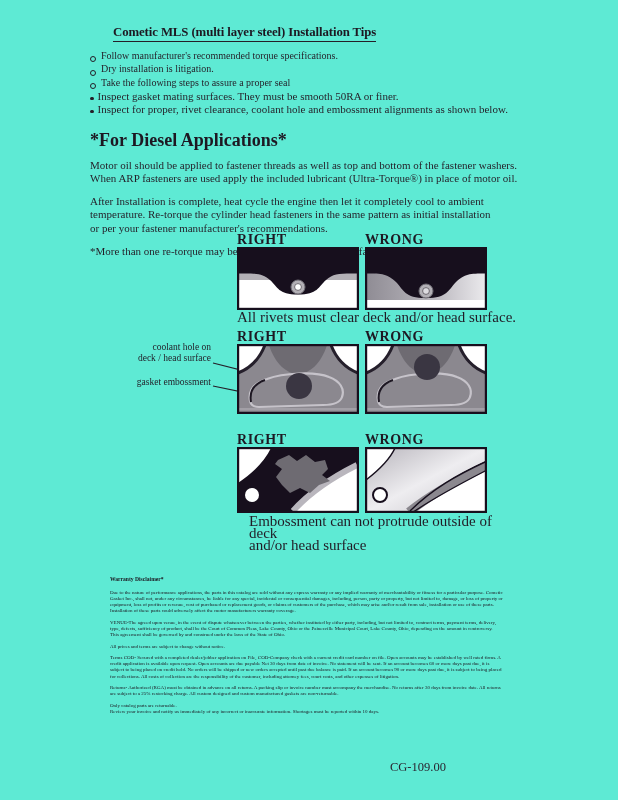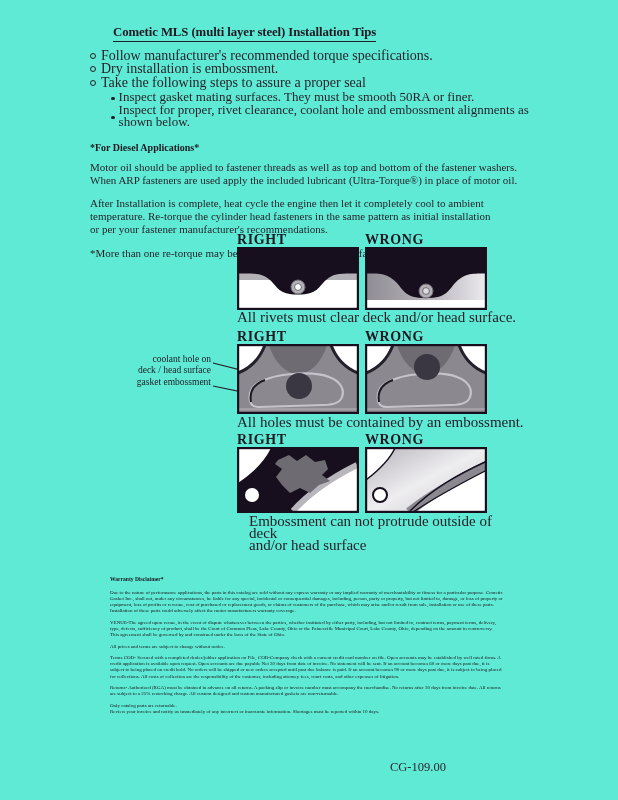--- a/index.html
+++ b/index.html
@@ -7,28 +7,28 @@
     position:relative;width:618px;height:800px;background:#5eead4;
     font-family:Liberation Serif, serif;color:#241f28;
     overflow:hidden;margin:0 auto;
   }
   
   .intro{position:absolute;top:22px;left:90px;width:448px;}
   .title{
     display:inline-block;margin:0 0 7px 23px;font-size:12.8px;font-weight:bold;
     letter-spacing:-0.1px;border-bottom:1.6px solid #241f28;padding-bottom:1px;color:#1d1822;
   }
-  .bullet-row{display:flex;align-items:flex-start;font-size:14px;line-height:13.4px;}
+  .bullet-row{display:flex;align-items:flex-end;font-size:10px;line-height:13.4px;}
   .bullet-dot{
     width:4px;height:4px;border:1px solid #241f28;border-radius:50%;
     margin:4px 5px 0 0;flex:0 0 auto;
   }
-  .sub-bullet-row{display:flex;align-items:center;font-size:13px;line-height:11.8px;margin-left:21px;padding-top:1.5px;}
+  .sub-bullet-row{display:flex;align-items:center;font-size:11px;line-height:11.8px;padding-top:1.5px;}
   .sub-dot{width:3.6px;height:3.6px;background:#241f28;border-radius:50%;margin:3.5px 4px 0 0;flex:0 0 auto;}
-  .diesel-heading{margin:14px 0 4px 0;font-size:10px;font-weight:bold;color:#1d1822;}
+  .diesel-heading{margin:14px 0 4px 0;font-size:18px;font-weight:bold;color:#1d1822;}
   .para{margin:8px 0 10px 0;font-size:11px;line-height:13.2px;white-space:pre-line;}
   .note{margin-top:3px;font-size:11px;}
   
   .diagrams{position:absolute;top:230px;left:0;width:618px;height:335px;}
   .rw-label{
     position:absolute;width:122px;text-align:left;font-size:14px;font-weight:bold;
     letter-spacing:0.6px;color:#1d1822;
   }
   .dbox{position:absolute;width:122px;}
   .dbox svg{display:block;}
@@ -52,21 +52,21 @@
 
   <div class="intro">
     <h1 class="title">Cometic MLS (multi layer steel) Installation Tips</h1>
 
     <div class="bullet-row">
       <span class="bullet-dot"></span>
       <span>Follow manufacturer's recommended torque specifications.</span>
     </div>
     <div class="bullet-row">
       <span class="bullet-dot"></span>
-      <span>Dry installation is embossment.</span>
+      <span>Dry installation is litigation.</span>
     </div>
     <div class="bullet-row">
       <span class="bullet-dot"></span>
       <span>Take the following steps to assure a proper seal</span>
     </div>
     <div class="sub-bullet-row">
       <span class="sub-dot"></span>
       <span>Inspect gasket mating surfaces.  They must be smooth 50RA or finer.</span>
     </div>
     <div class="sub-bullet-row">
@@ -113,21 +113,21 @@
         <circle cx="61" cy="44" r="7" fill="#b3b0b6" stroke="#6f6c74" stroke-width="1"></circle>
         <circle cx="61" cy="44" r="3.4" fill="#dddbe0" stroke="#555058" stroke-width="0.8"></circle>
         <rect x="1" y="1" width="120" height="61" fill="none" stroke="#170f1d" stroke-width="2.4"></rect>
       </svg>
     </div>
     <div class="caption" style="left:237px;top:81px;">All rivets must clear deck and/or head surface.</div>
 
     <div class="rw-label" style="left:237px;top:99px;">RIGHT</div>
     <div class="rw-label" style="left:365px;top:99px;">WRONG</div>
 
-    <div class="callout" style="top:124px;text-align:right;">coolant hole on
+    <div class="callout" style="top:112px;text-align:right;">coolant hole on
 deck / head surface</div>
     <div class="callout" style="top:147px;">gasket embossment</div>
     <svg class="callout-lines" width="618" height="335">
       <line x1="213" y1="133" x2="296" y2="154" stroke="#241f28" stroke-width="1.2"></line>
       <line x1="213" y1="156" x2="261" y2="166" stroke="#241f28" stroke-width="1.2"></line>
     </svg>
 
     <div class="dbox" style="left:237px;top:114px;">
       <svg width="122" height="70" viewBox="0 0 122 70">
         <rect x="1" y="1" width="120" height="68" fill="#8b888f"></rect>
@@ -151,21 +151,20 @@
         <path d="M28,1 C23,14 14,24 1,29" fill="none" stroke="#251f2b" stroke-width="3"></path>
         <path d="M94,1 L121,1 L121,29 C108,24 99,14 94,1 Z" fill="#ffffff"></path>
         <path d="M94,1 C99,14 108,24 121,29" fill="none" stroke="#251f2b" stroke-width="3"></path>
         <path d="M13,57 C11,46 17,39 30,35 C46,29 78,27 92,33 C103,37 108,45 105,53 C103,59 96,61 86,61 L22,63 C16,63 14,61 13,57 Z" fill="none" stroke="#c6c3ca" stroke-width="2.2"></path>
         <path d="M14,58 C12,47 17,40 28,36" fill="none" stroke="#1d1722" stroke-width="2"></path>
         <circle cx="62" cy="23" r="13" fill="#3a3642"></circle>
         <rect x="1" y="64" width="120" height="2.5" fill="#a29fa6"></rect>
         <rect x="1" y="1" width="120" height="68" fill="none" stroke="#170f1d" stroke-width="2.4"></rect>
       </svg>
     </div>
-    <div class="caption" style="left:237px;top:186px;">All holes must be contained by an embossment.</div>
 
     <div class="rw-label" style="left:237px;top:202px;">RIGHT</div>
     <div class="rw-label" style="left:365px;top:202px;">WRONG</div>
 
     <div class="dbox" style="left:237px;top:217px;">
       <svg width="122" height="66" viewBox="0 0 122 66">
         <rect x="1" y="1" width="120" height="64" fill="#ffffff"></rect>
         <path d="M34,1 H121 V17 C97,29 73,45 55,65 L1,65 V36 C16,26 28,14 34,1 Z" fill="#170f1d"></path>
         <path d="M120,18 C96,30 73,45 56,64" fill="none" stroke="#b9b6bd" stroke-width="6"></path>
         <polygon points="41,13 52,8 60,14 69,8 78,15 88,13 91,22 85,28 93,34 82,38 73,46 63,41 53,46 45,38 39,30 45,22 38,17" fill="#6e6b72"></polygon>

